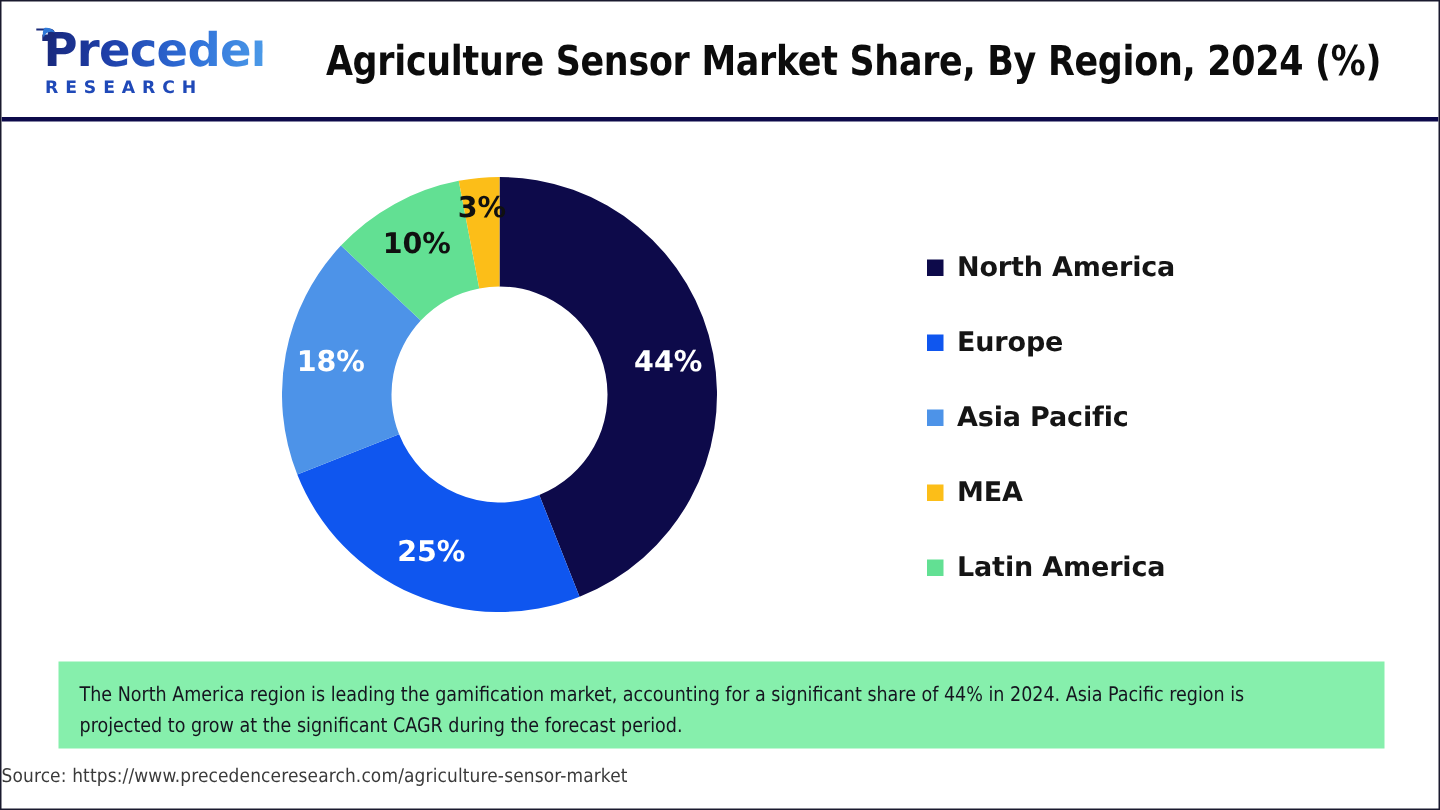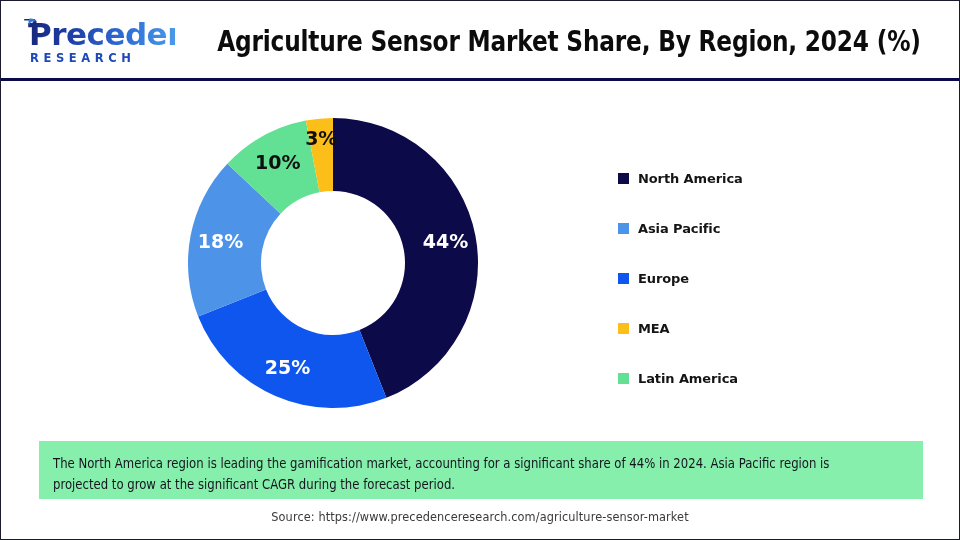--- a/index.html
+++ b/index.html
@@ -126,21 +126,21 @@
     align-items: center;
     height: 50px;
   }
   .legend-swatch {
     width: 11px;
     height: 11px;
     flex: 0 0 11px;
     margin-right: 9px;
   }
   .legend-label {
-    font-size: 13px;
+    font-size: 18px;
     font-weight: 700;
     color: #151515;
     font-family: "DejaVu Sans", sans-serif;
     letter-spacing: -0.1px;
     text-align: right;
   }
 
   
   .caption {
     position: absolute;
@@ -159,21 +159,21 @@
     color: #15151f;
     font-family: "DejaVu Sans Condensed", "Liberation Sans Narrow", "Liberation Sans", sans-serif;
     transform: scaleX(0.97);
     transform-origin: left center;
   }
   .source {
     position: absolute;
     left: 0;
     top: 508px;
     width: 958px;
-    text-align: center;
+    text-align: left;
     font-size: 12.6px;
     color: #3a3a3a;
     font-family: "DejaVu Sans Condensed", "Liberation Sans Narrow", "Liberation Sans", sans-serif;
     letter-spacing: 0.1px;
   }
 </style>
 </head>
 <body>
 
 <div class="page">
@@ -212,26 +212,26 @@
           </g>
       </svg>
     </div>
 
     <div class="legend" id="legend">
         <div class="legend-item">
           <span class="legend-swatch" style="background: rgb(13, 10, 74);"></span>
           <span class="legend-label">North America</span>
         </div>
         <div class="legend-item">
+          <span class="legend-swatch" style="background: rgb(15, 86, 239);"></span>
+          <span class="legend-label">Europe</span>
+        </div>
+        <div class="legend-item">
           <span class="legend-swatch" style="background: rgb(77, 147, 232);"></span>
           <span class="legend-label">Asia Pacific</span>
-        </div>
-        <div class="legend-item">
-          <span class="legend-swatch" style="background: rgb(15, 86, 239);"></span>
-          <span class="legend-label">Europe</span>
         </div>
         <div class="legend-item">
           <span class="legend-swatch" style="background: rgb(252, 190, 24);"></span>
           <span class="legend-label">MEA</span>
         </div>
         <div class="legend-item">
           <span class="legend-swatch" style="background: rgb(98, 224, 147);"></span>
           <span class="legend-label">Latin America</span>
         </div>
       </div>

